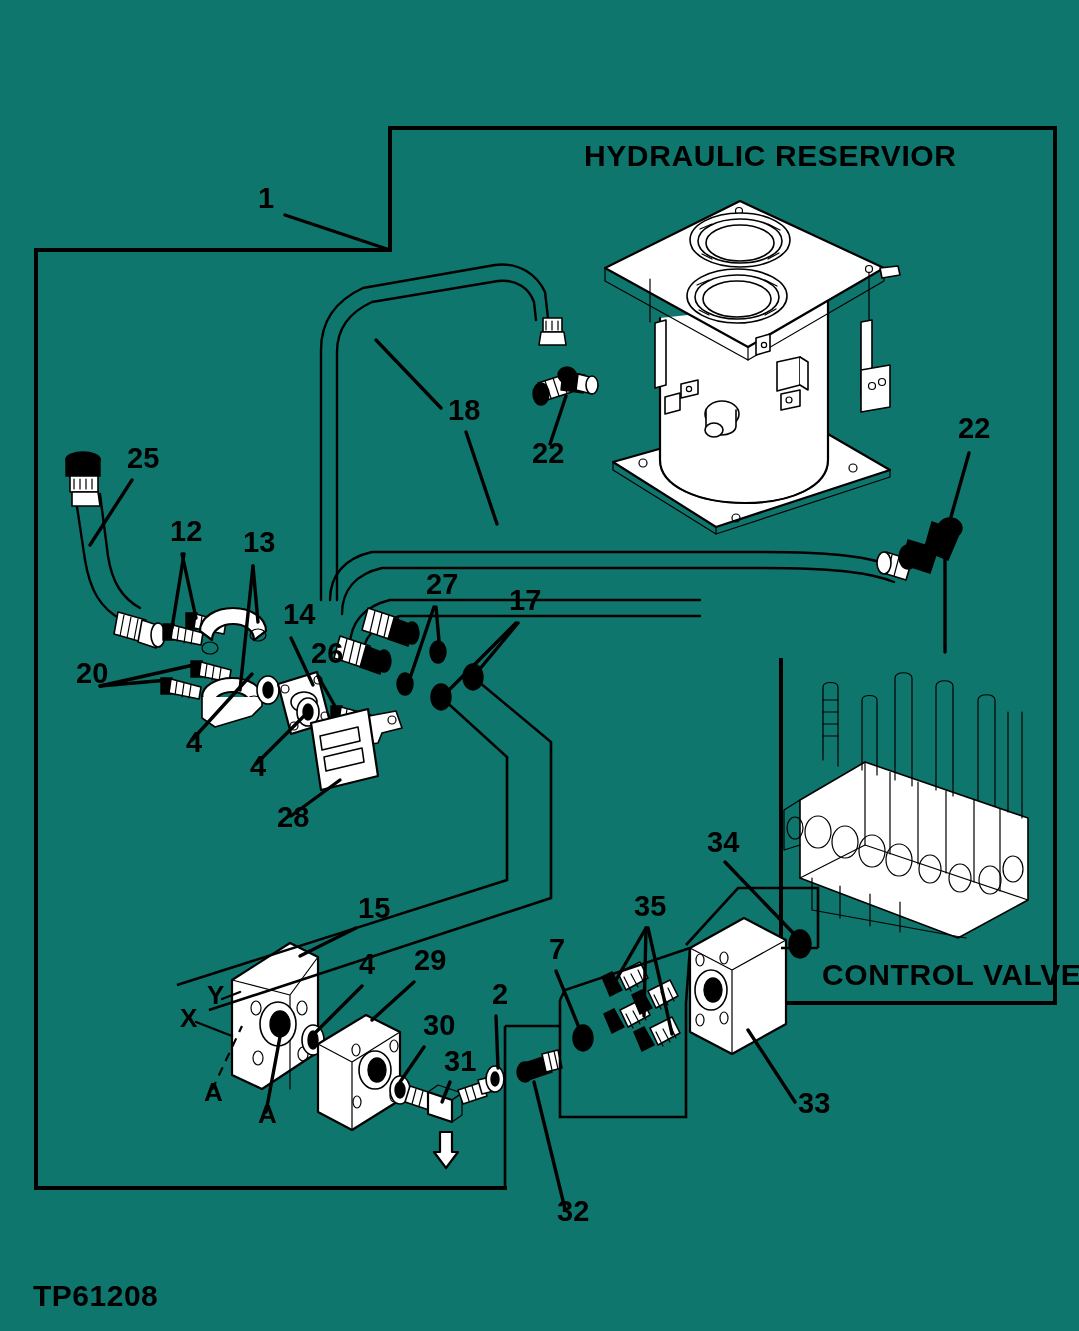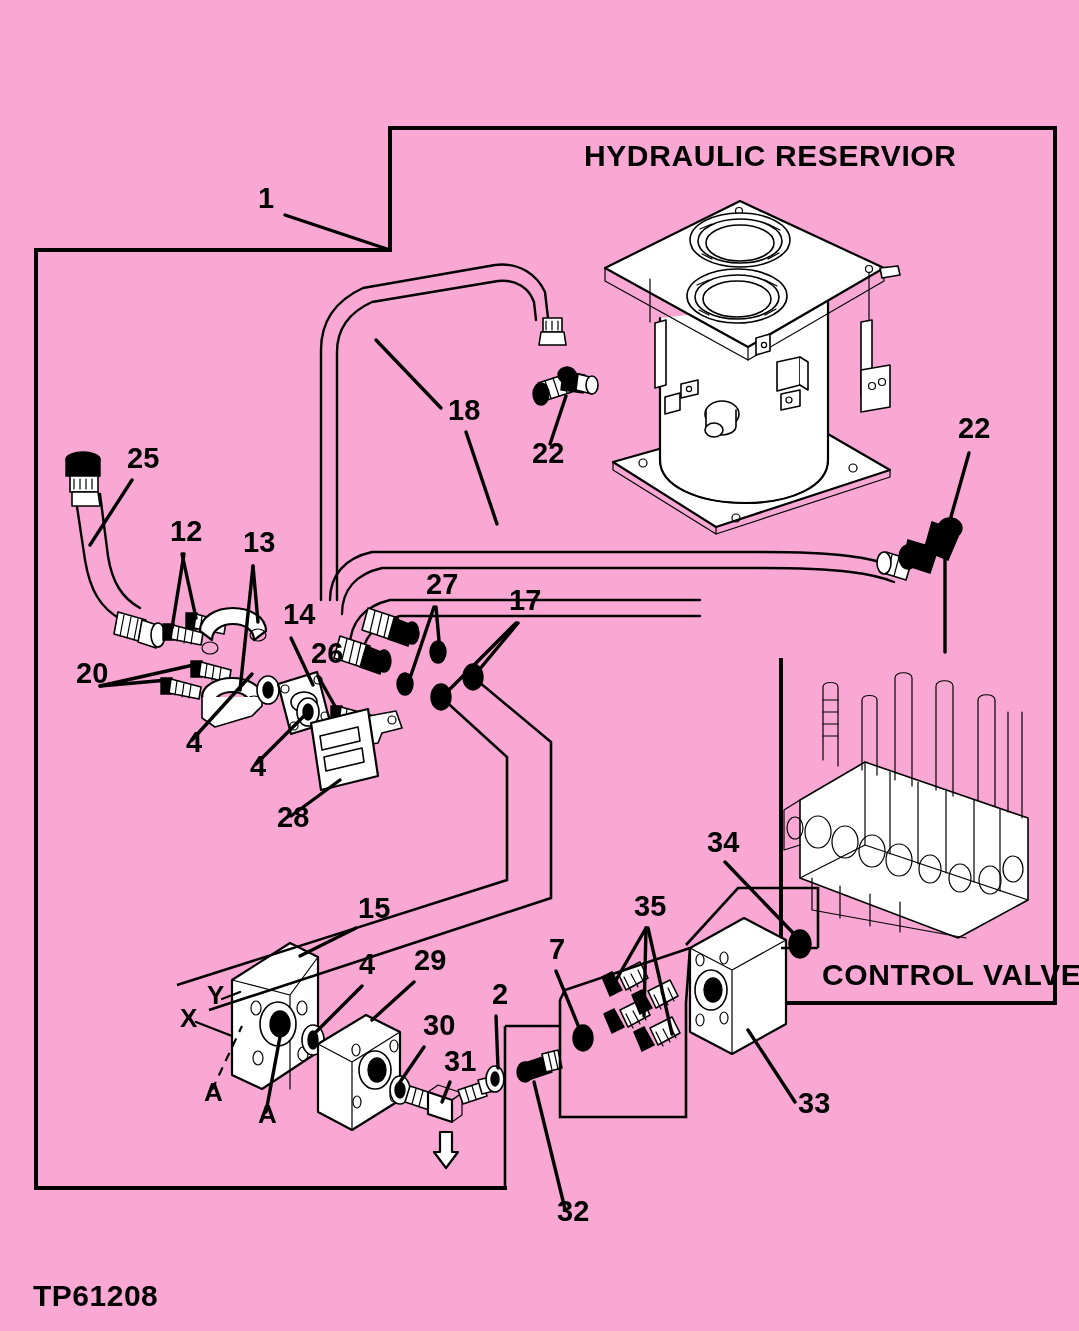--- a/index.html
+++ b/index.html
@@ -7,21 +7,21 @@
     padding: 0;
     background: #ffffff;
   }
   body {
     font-family: "Liberation Sans", sans-serif;
   }
   #page {
     position: relative;
     width: 1079px;
     height: 1331px;
-    background: #f9a8d4;
+    background: #0f766e;
     overflow: hidden;
   }
   svg#diagram {
     position: absolute;
     top: 0;
     left: 0;
     width: 1079px;
     height: 1331px;
     display: block;
   }

